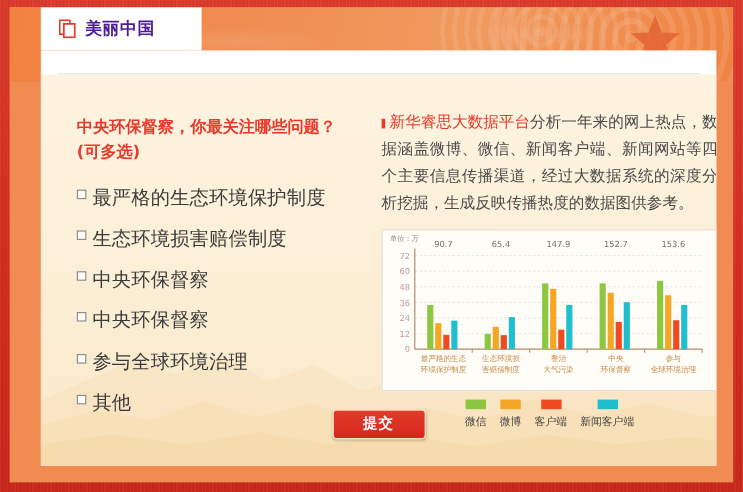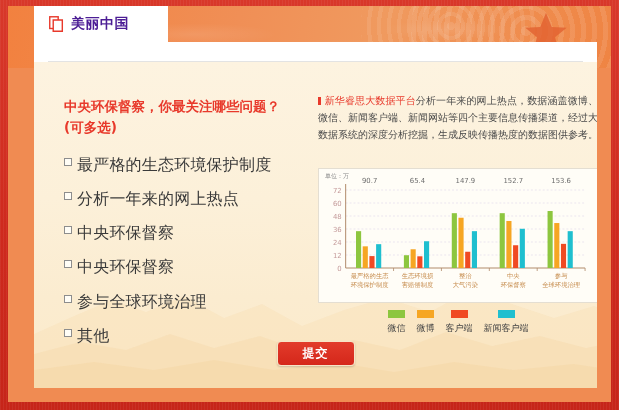--- a/index.html
+++ b/index.html
@@ -124,22 +124,22 @@
     font-size: 16px; color: #3a3a3a; line-height: 1.2;
     letter-spacing: .2px;
   }
 
   
   .data-col {
     position: absolute; left: 284px; top: 30px; width: 280px;
     z-index: 3;
   }
   .desc {
-    font-size: 10px; color: #4a4a4a; line-height: 1.72;
-    text-align: justify; margin-bottom: 24px;
+    font-size: 13px; color: #4a4a4a; line-height: 1.72;
+    text-align: justify; margin-bottom: 10px;
   }
   .desc .redbar {
     display: inline-block; width: 2.5px; height: 8px;
     background: #e8392b; margin-right: 4px; vertical-align: -1px;
   }
   .desc .hl { color: #e8392b; }
 
   
   .chart-box {
     background: #fffdf7; border: 1px solid #e4ded2;
@@ -212,21 +212,21 @@
 
       <div class="question-col">
         <div class="question-title">中央环保督察，你最关注哪些问题？(可多选)</div>
 
         <label class="opt">
           <span class="opt-box"></span>
           <span class="opt-label">最严格的生态环境保护制度</span>
         </label>
         <label class="opt">
           <span class="opt-box"></span>
-          <span class="opt-label">分析一年来的网上热点</span>
+          <span class="opt-label">生态环境损害赔偿制度</span>
         </label>
         <label class="opt">
           <span class="opt-box"></span>
           <span class="opt-label">中央环保督察</span>
         </label>
         <label class="opt">
           <span class="opt-box"></span>
           <span class="opt-label">中央环保督察</span>
         </label>
         <label class="opt">

